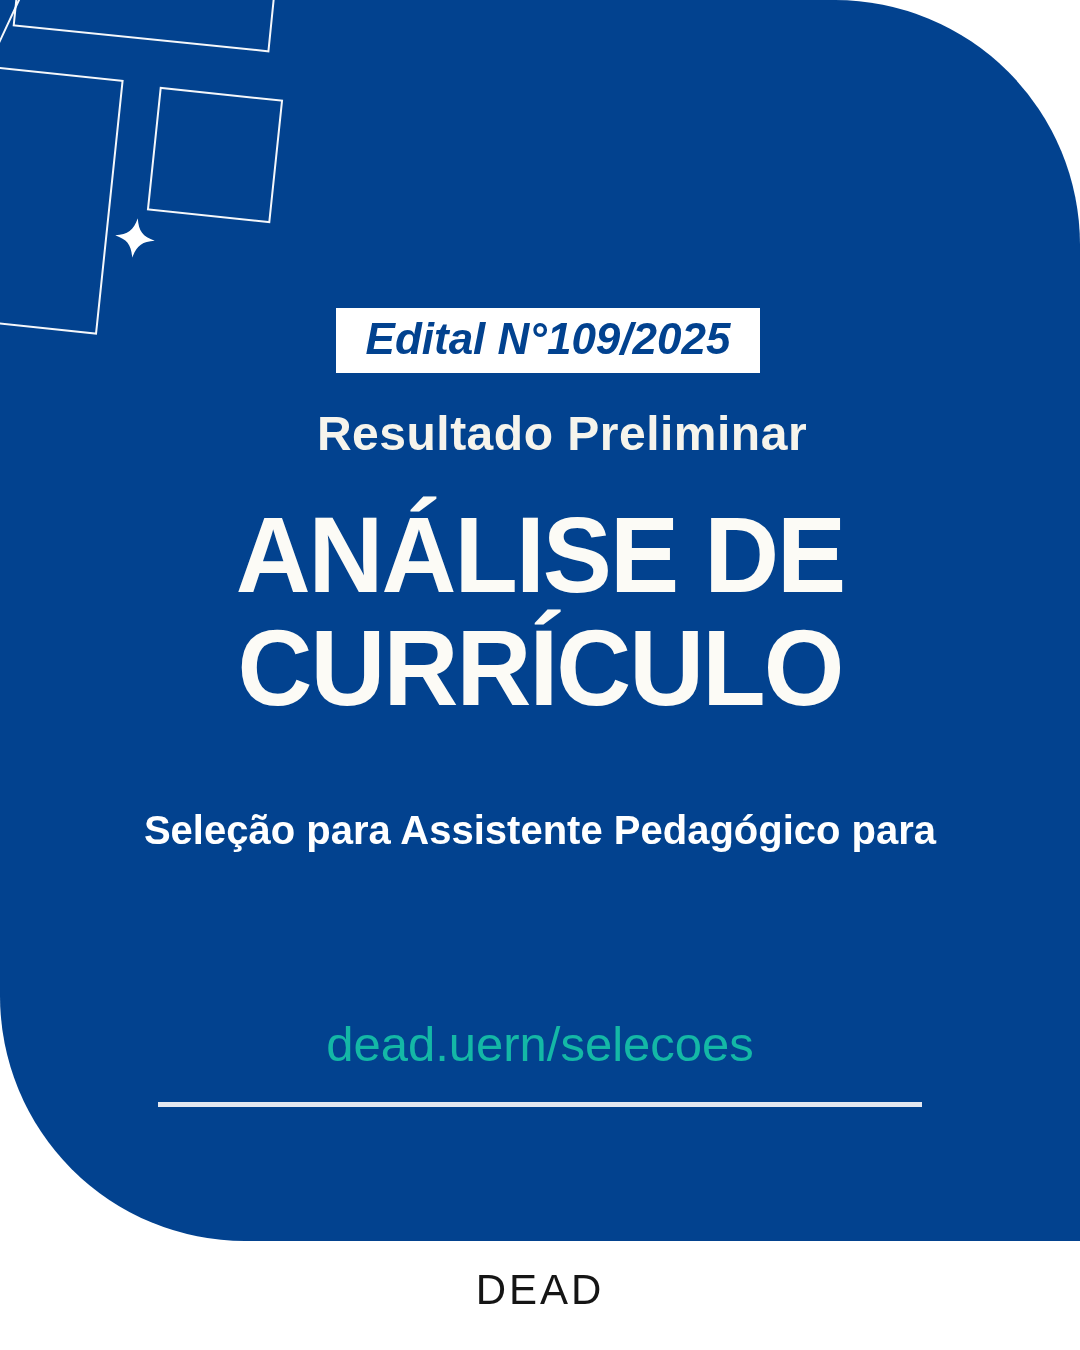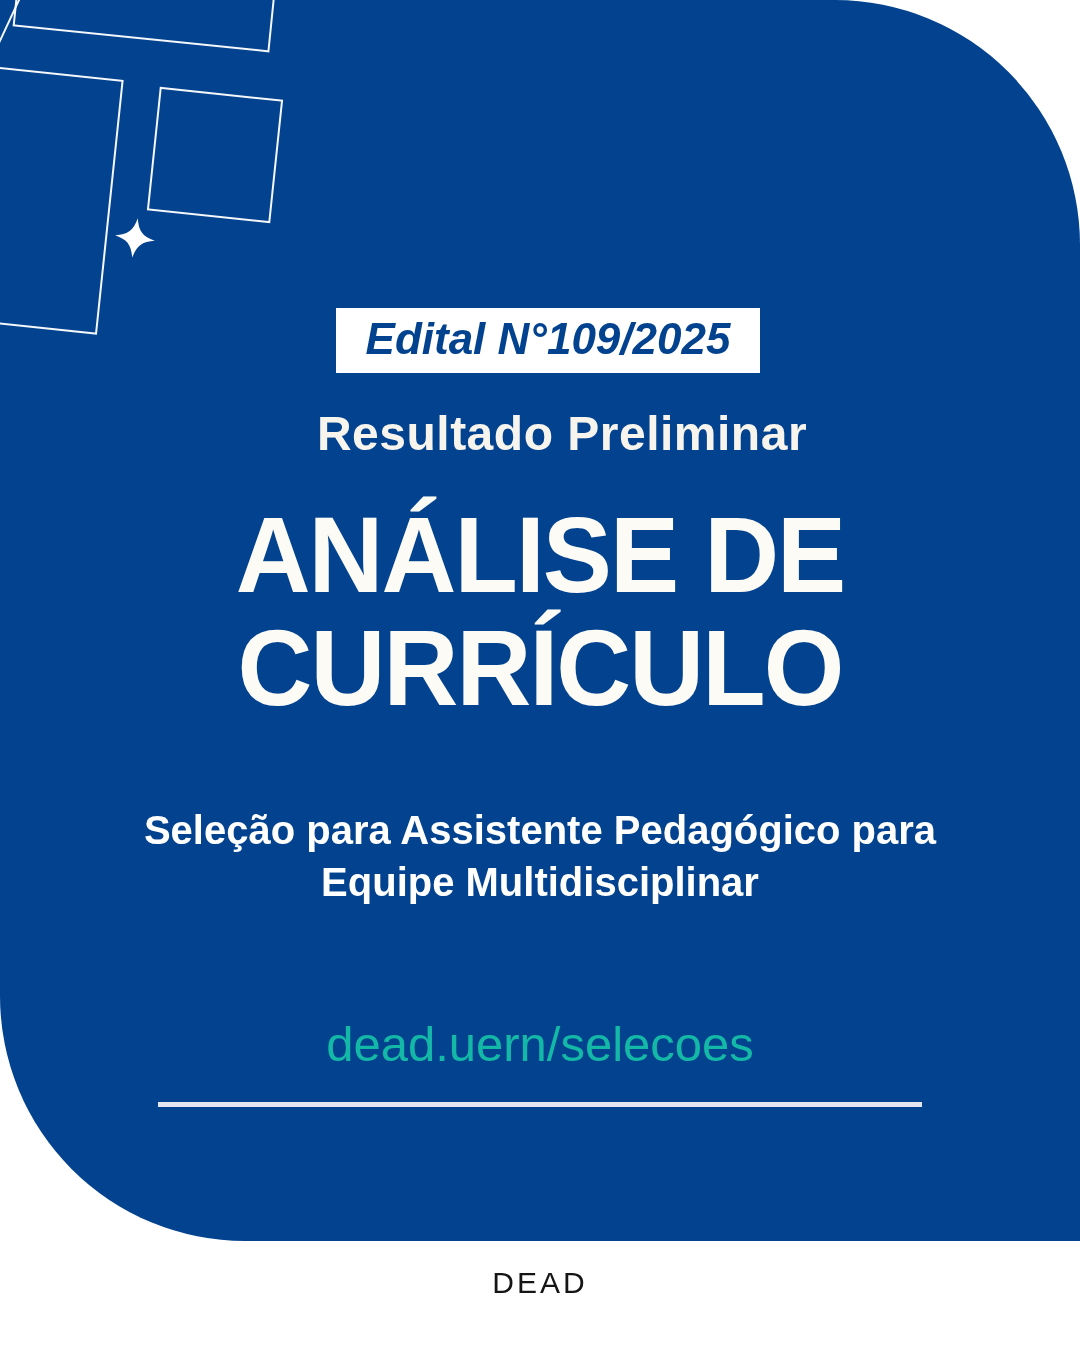--- a/index.html
+++ b/index.html
@@ -60,21 +60,21 @@
     position:absolute;top:1016px;left:0;right:0;text-align:center;
   }
   .url-text{
     color:#14b8a6;font-size:49px;font-weight:400;letter-spacing:0px;
   }
   .url-underline{
     margin:30px auto 0 auto;width:764px;height:5px;background:var(--underline);
   }
   .footer-logo{
     position:absolute;top:1266px;left:0;right:0;text-align:center;
-    color:var(--logo-black);font-size:30px;
+    color:var(--logo-black);font-size:42px;
     display:flex;justify-content:center;align-items:baseline;gap:14px;
   }
   .logo-light{font-weight:400;letter-spacing:3px;}
   .logo-bold{font-weight:900;letter-spacing:-1px;font-family:"DejaVu Sans",sans-serif;}
 </style>
 </head>
 <body>
 
 <div class="canvas">
 
@@ -95,21 +95,20 @@
 
     <div class="kicker">Resultado Preliminar</div>
 
     <h1 class="title">
       <span>ANÁLISE DE</span><br>
       <span>CURRÍCULO</span>
     </h1>
 
     <div class="subtitle">
       <span>Seleção para Assistente Pedagógico para</span><br>
-      <span>Equipe Multidisciplinar</span>
     </div>
 
     <div class="url-block">
       <div class="url-text">dead.uern/selecoes</div>
       <div class="url-underline"></div>
     </div>
 
   </div>
 
   <div class="footer-logo">

